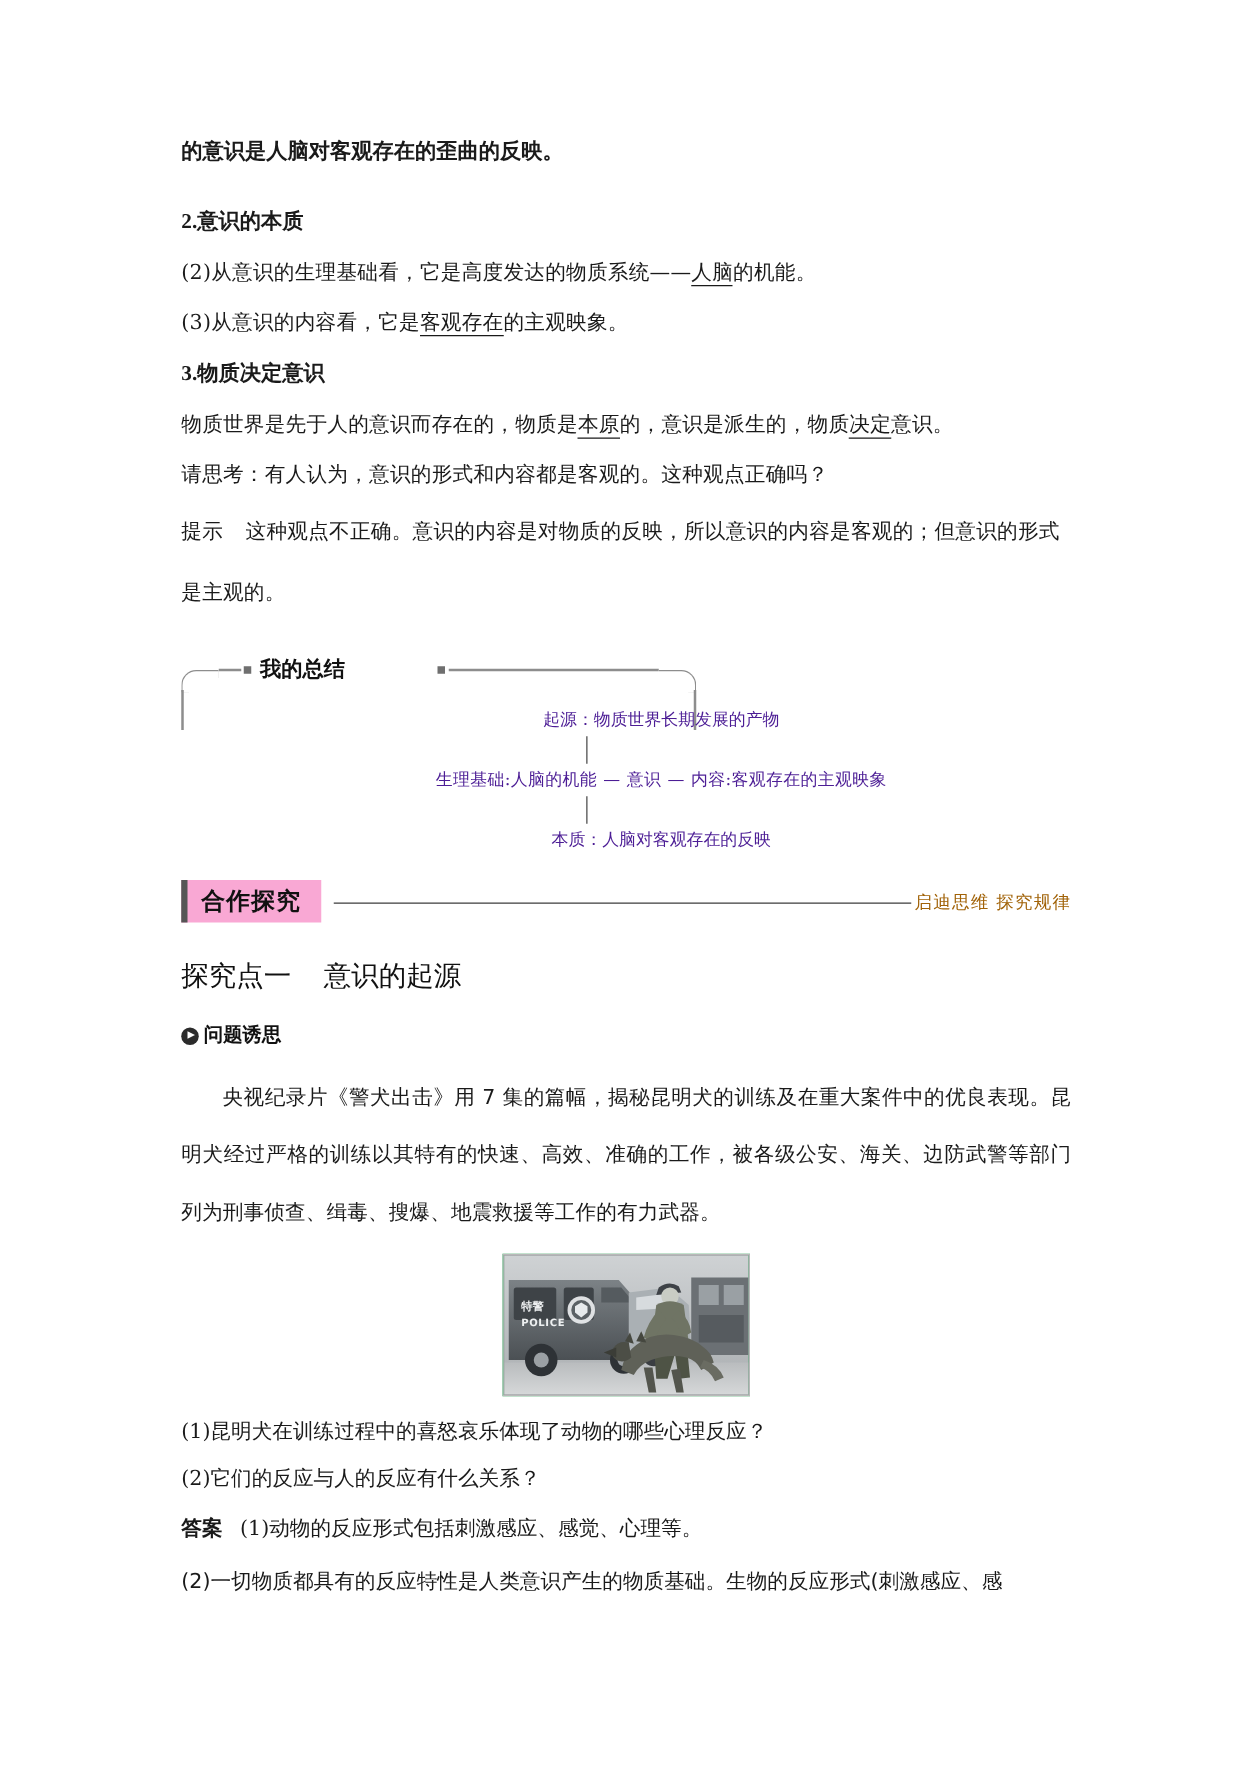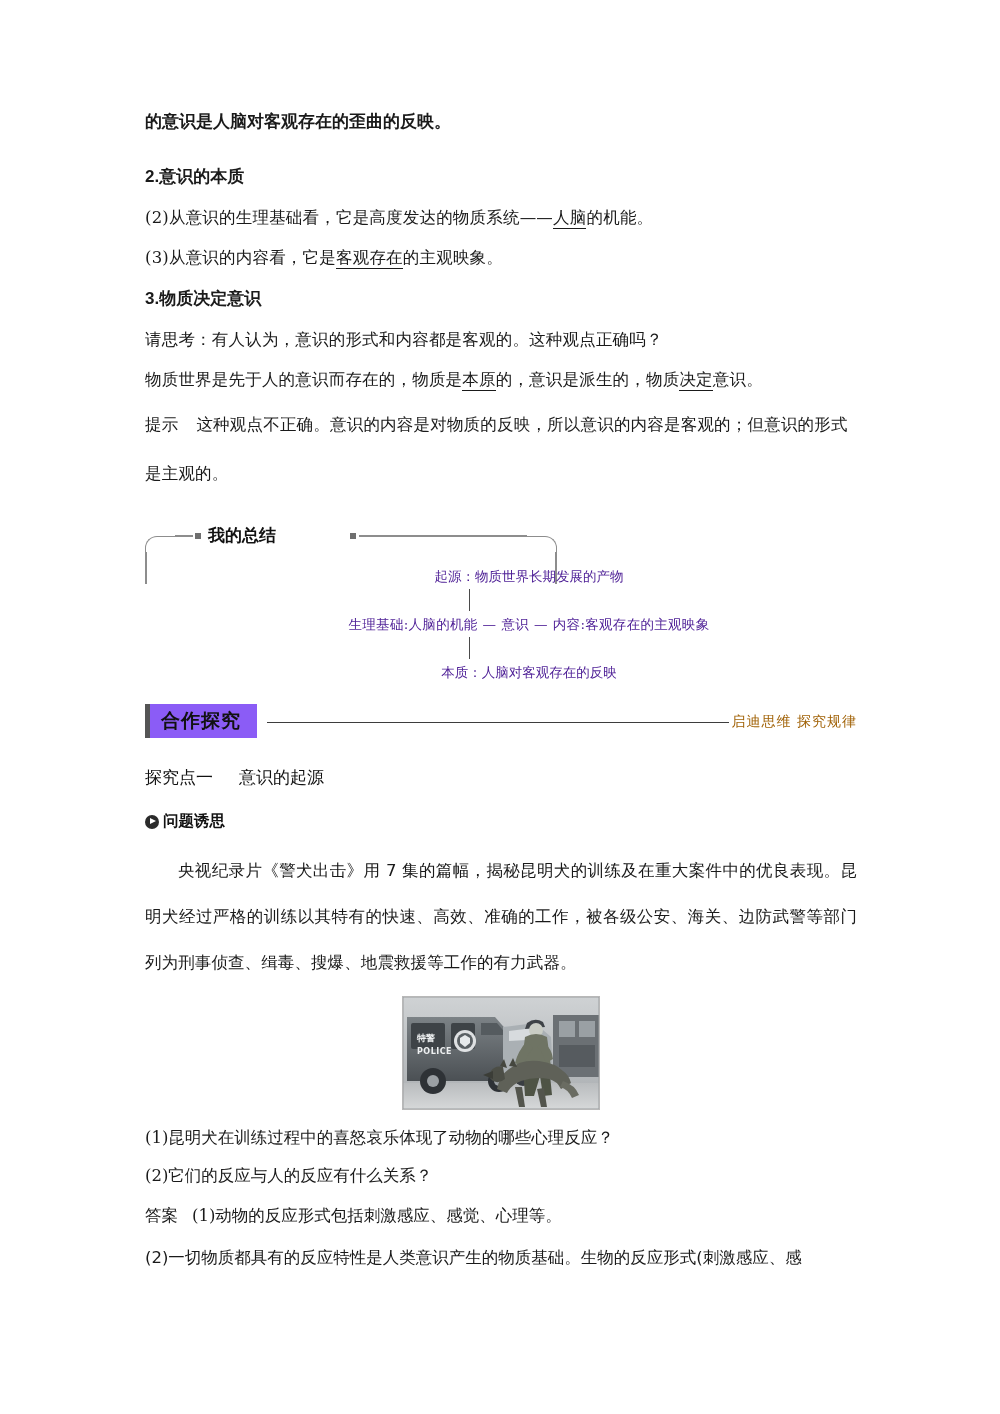--- a/index.html
+++ b/index.html
@@ -29,21 +29,21 @@
 
   
   .serif-line {
     font-family: "DejaVu Serif", "Liberation Serif", serif;
     font-size: 16.5px;
     line-height: 40px;
     letter-spacing: 0.2px;
     white-space: nowrap;
   }
   .heading-line {
-    font-family: Liberation Sans, sans-serif;
+    font-family: Liberation Serif, serif;
     font-size: 17px;
     line-height: 42px;
     font-weight: bold;
     white-space: nowrap;
   }
   u.plain {
     text-decoration: none;
     border-bottom: 1.3px solid #1a1a1a;
     padding-bottom: 1px;
   }
@@ -163,21 +163,21 @@
     position: relative;
     margin-top: 18px;
     height: 38px;
     width: 712px;
   }
   .banner-box {
     position: absolute;
     left: 0; top: 0;
     height: 34px;
     padding: 0 16px 0 16px;
-    background: #8b5cf6;
+    background: #f9a8d4;
     display: flex;
     align-items: center;
   }
   .banner-bar {
     position: absolute;
     left: 0; top: 0;
     width: 5px; height: 34px;
     background: #555555;
   }
   .banner-title {
@@ -201,21 +201,21 @@
     font-size: 14px;
     color: #a16207;
     letter-spacing: 1px;
     white-space: nowrap;
   }
 
   
   .probe-title {
     margin-top: 24px;
     font-family: "DejaVu Sans", "Liberation Sans", sans-serif;
-    font-size: 17px;
+    font-size: 22px;
     color: #111;
     white-space: nowrap;
   }
   .probe-title .sp { display: inline-block; width: 26px; }
 
   .sub-head {
     margin-top: 22px;
     display: flex;
     align-items: center;
     gap: 4px;
@@ -292,21 +292,21 @@
   .qline.tight { margin-top: 10px; }
   .ansline {
     margin-top: 12px;
     font-family: "DejaVu Serif", "Liberation Serif", serif;
     font-size: 16.5px;
     line-height: 28px;
     white-space: nowrap;
   }
   .ans-label {
     font-family: "DejaVu Sans", "Liberation Sans", sans-serif;
-    font-weight: normal;
+    font-weight: bold;
     margin-right: 14px;
     text-align: center;
   }
   .lastline {
     margin-top: 14px;
     font-family: "DejaVu Sans", "Liberation Sans", sans-serif;
     font-size: 16.5px;
     line-height: 28px;
     white-space: nowrap;
   }
@@ -323,23 +323,23 @@
 
     <div class="heading-line">2.意识的本质</div>
 
 
     <div class="serif-line"><span>(2)从意识的生理基础看，它是高度发达的物质系统——</span><u class="plain">人脑</u><span>的机能。</span></div>
 
     <div class="serif-line"><span>(3)从意识的内容看，它是</span><u class="plain">客观存在</u><span>的主观映象。</span></div>
 
     <div class="heading-line">3.物质决定意识</div>
 
+    <div class="serif-line"><span>物质世界是先于人的意识而存在的，物质是</span><u class="plain">本原</u><span>的，意识是派生的，物质</span><u class="plain">决定</u><span>意识。</span></div>
+
     <div class="serif-line">请思考：有人认为，意识的形式和内容都是客观的。这种观点正确吗？</div>
-
-    <div class="serif-line"><span>物质世界是先于人的意识而存在的，物质是</span><u class="plain">本原</u><span>的，意识是派生的，物质</span><u class="plain">决定</u><span>意识。</span></div>
 
     <div class="tip-para"><span class="tip-label">提示</span><span>这种观点不正确。意识的内容是对物质的反映，所以意识的内容是客观的；但意识的形式是主观的。</span></div>
 
     <div class="summary-wrap">
       <div class="sum-top-left"></div>
       <div class="sum-left-stem"></div>
       <div class="sum-rule-left"></div>
       <div class="sum-sq l"></div>
       <div class="sum-title">我的总结</div>
       <div class="sum-sq r"></div>

